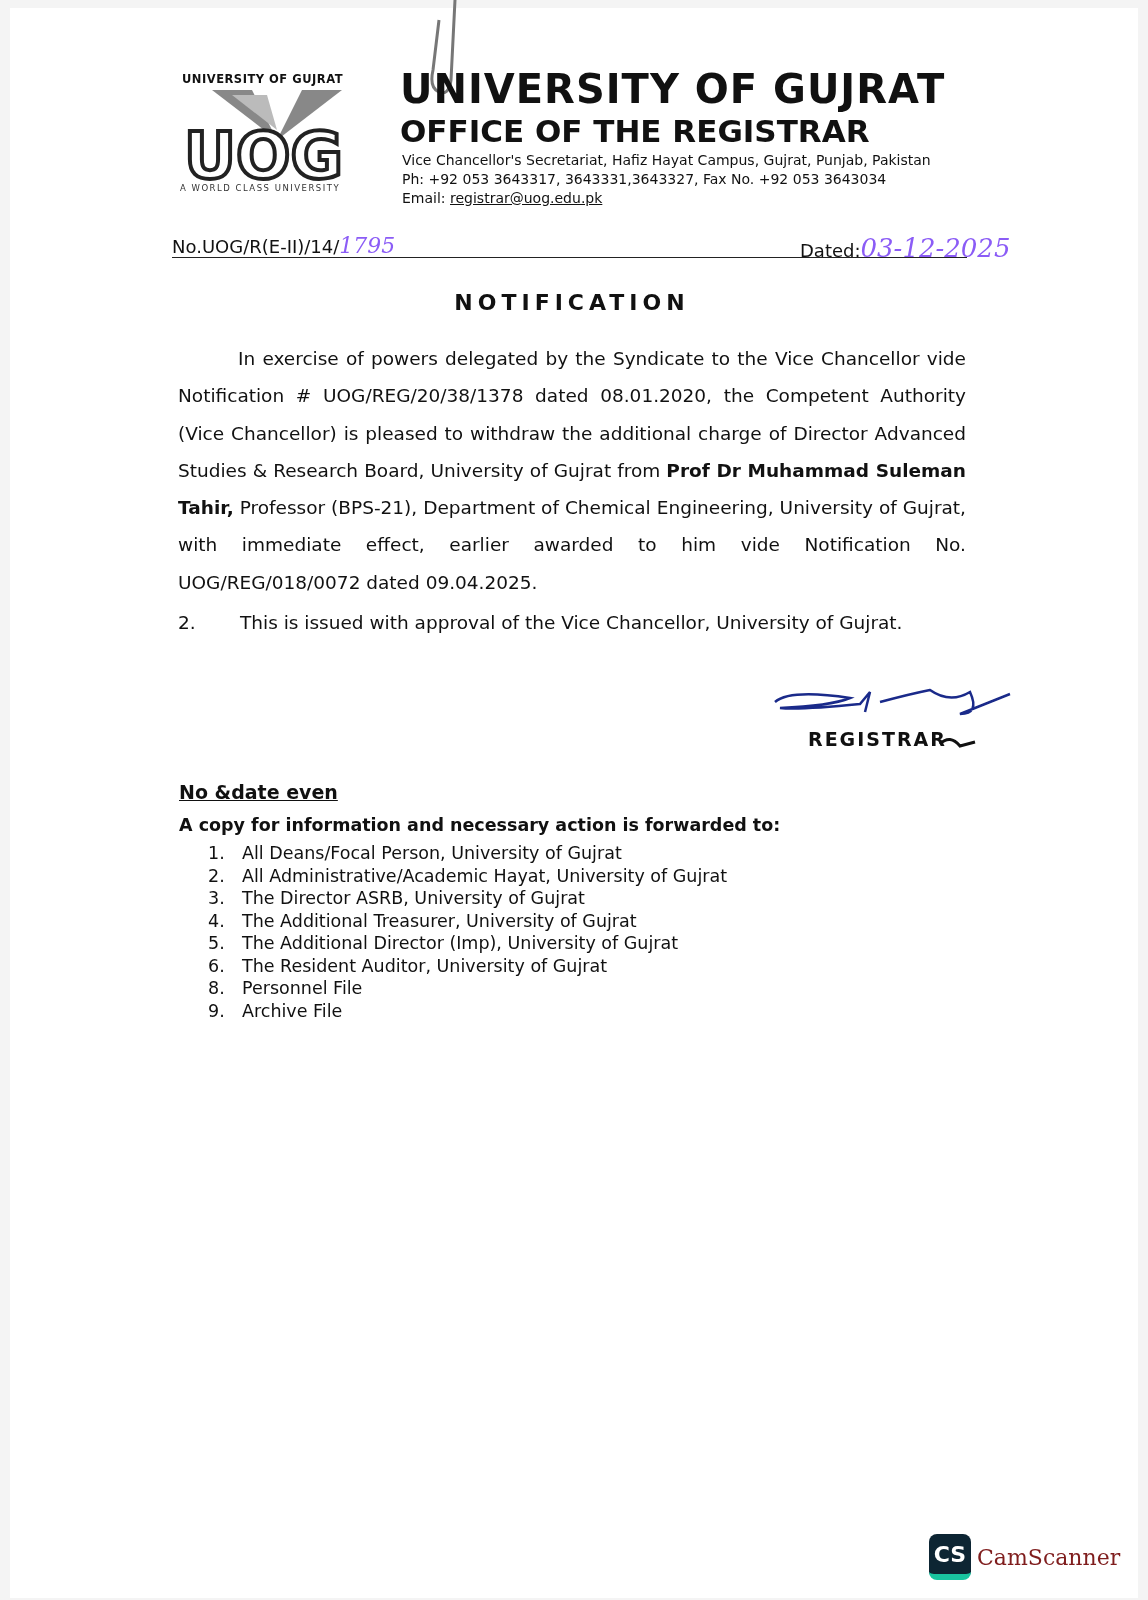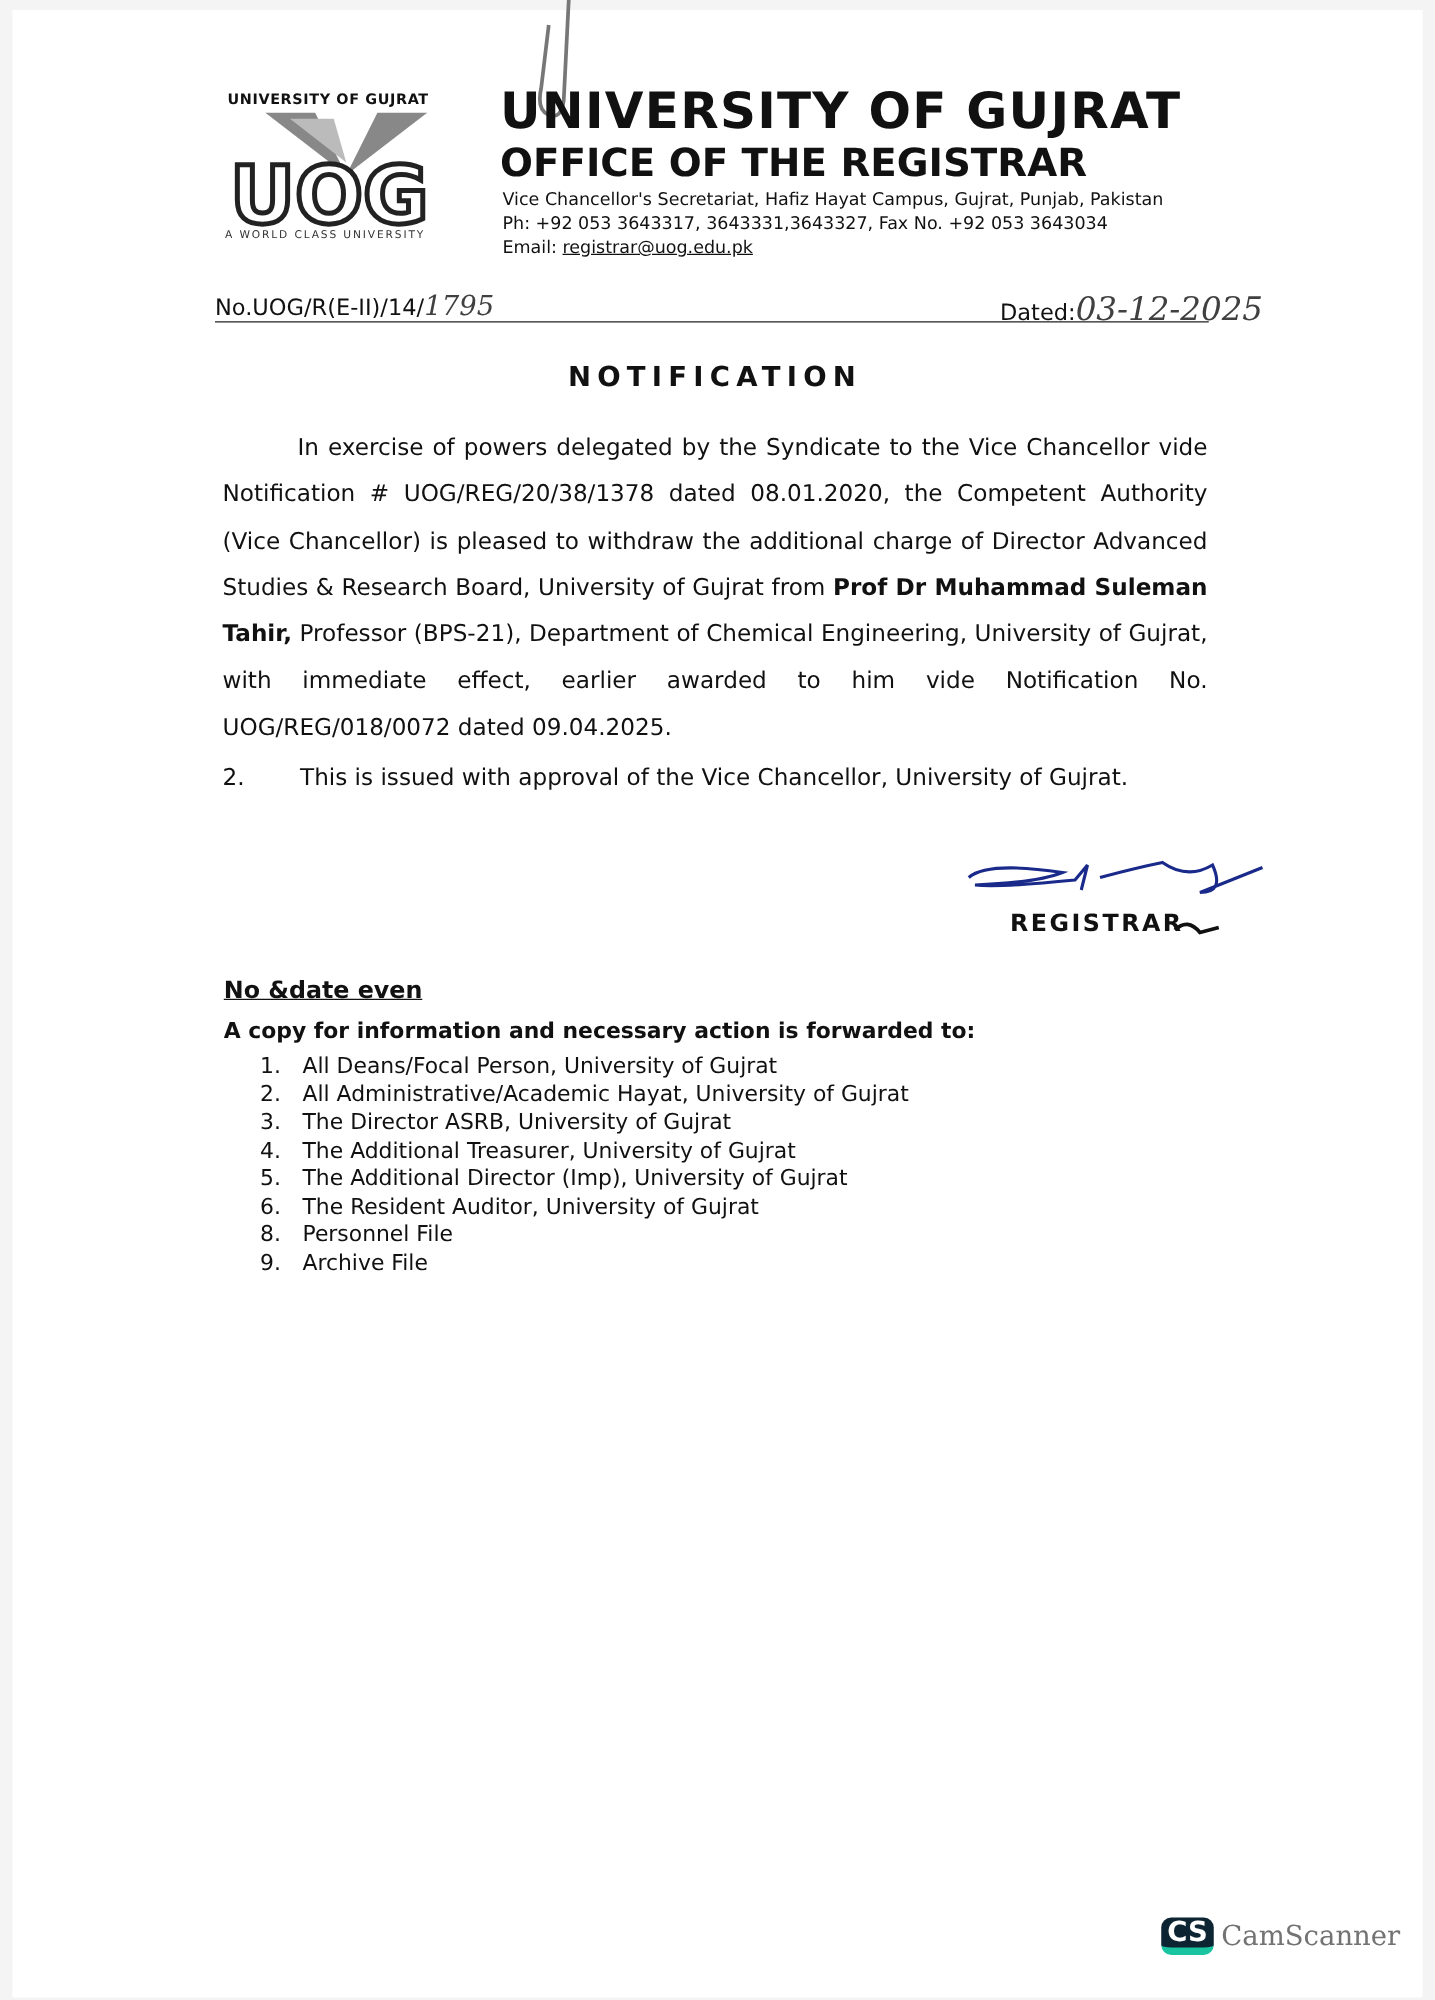--- a/index.html
+++ b/index.html
@@ -8,36 +8,36 @@
   .abs{position:absolute;}
   .logo-top{left:182px;top:72px;font-size:11.5px;font-weight:bold;letter-spacing:0.5px;}
   .logo-box{left:182px;top:90px;width:190px;height:92px;}
   .logo-bottom{left:180px;top:183px;font-size:8.5px;letter-spacing:1.5px;color:#333;}
   .title{left:400px;top:66px;font-size:40px;font-weight:bold;letter-spacing:1px;}
   .subtitle{left:400px;top:113px;font-size:31px;font-weight:bold;}
   .addr{left:402px;font-size:14px;}
   .email-link{text-decoration:underline;}
   .refno{left:172px;top:233px;font-size:18px;}
   .dated{left:800px;top:233px;font-size:18px;}
-  .hand{font-family:"DejaVu Serif",serif;font-style:italic;color:#404040;font-size:22px;}
+  .hand{font-family:"DejaVu Serif",serif;font-style:italic;color:#8b5cf6;font-size:22px;}
   .rule{left:172px;top:257px;width:795px;height:1px;background:#222;}
   .heading{left:0;width:1144px;top:290px;text-align:center;font-size:22px;font-weight:bold;letter-spacing:5px;}
   .body-text{left:178px;top:340px;width:788px;font-size:18.5px;line-height:37.3px;text-align:justify;}
   .body-text p{margin:0;text-indent:60px;}
   .para2{left:178px;top:612px;font-size:18.5px;}
   .para2 .num{display:inline-block;width:62px;}
   .sig{left:770px;top:684px;width:260px;height:70px;}
   .registrar{left:808px;top:728px;font-size:19px;font-weight:bold;letter-spacing:2px;}
   .nodate{left:179px;top:781px;font-size:19px;font-weight:bold;text-decoration:underline;}
   .copyhead{left:179px;top:815px;font-size:17.5px;font-weight:bold;}
   .list{left:208px;top:842px;font-size:17.5px;line-height:22.5px;margin:0;padding:0;list-style:none;}
   .list li .n{display:inline-block;width:34px;}
   .cs{left:929px;top:1534px;display:flex;align-items:center;}
-  .cs-badge{width:42px;height:30px;background:#0d2533;border-radius:8px;color:#fff;font-weight:bold;font-size:22px;display:flex;align-items:center;justify-content:center;border-bottom:6px solid #19c4a0;box-sizing:border-box;}
-  .cs-text{font-family:"DejaVu Serif",serif;font-size:22px;margin-left:6px;color:#737373;}
+  .cs-badge{width:42px;height:46px;background:#0d2533;border-radius:8px;color:#fff;font-weight:bold;font-size:22px;display:flex;align-items:center;justify-content:center;border-bottom:6px solid #19c4a0;box-sizing:border-box;}
+  .cs-text{font-family:"DejaVu Serif",serif;font-size:22px;margin-left:6px;color:#7f1d1d;}
   .clip{left:425px;top:0;width:40px;height:110px;}
 </style>
 </head>
 <body>
 
 <div class="page"></div>
 
 <svg class="abs clip" viewBox="0 0 40 110">
   <path d="M30 0 L26 80 Q24 96 14 92 Q4 88 8 70 L14 20" fill="none" stroke="#777" stroke-width="3"></path>
 </svg>

